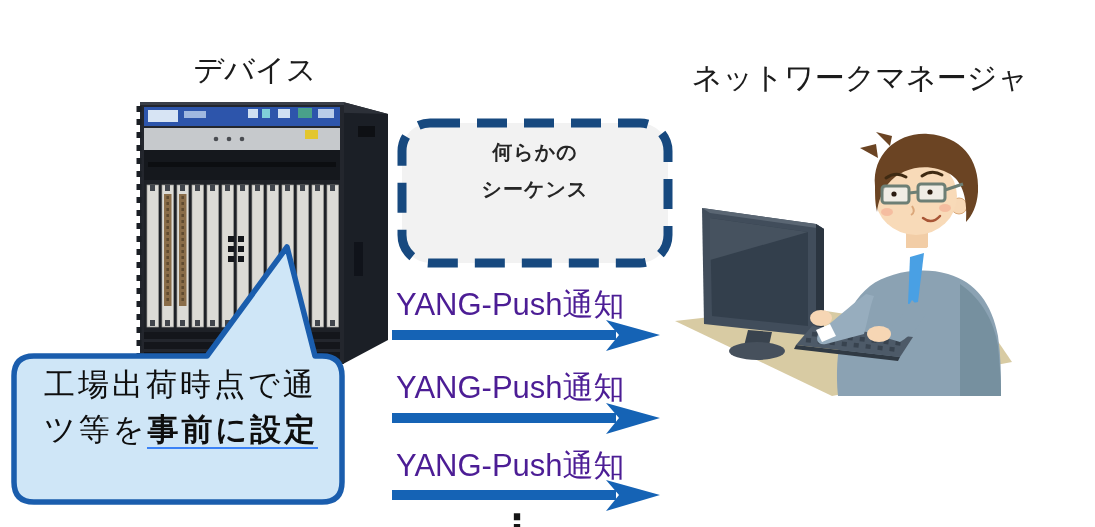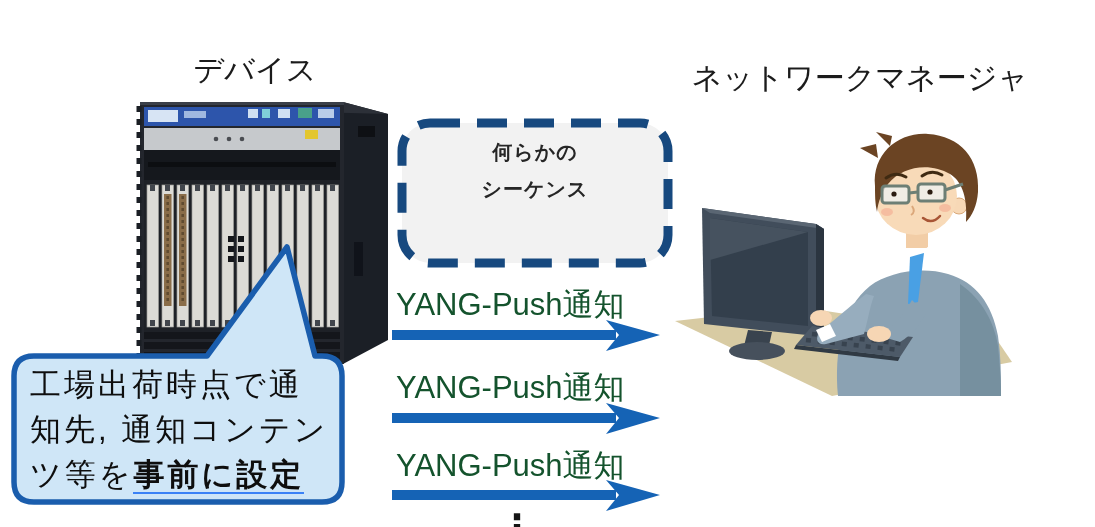--- a/index.html
+++ b/index.html
@@ -15,33 +15,33 @@
   .session-border { left:392px; top:70px; }
   .session-text {
     position:absolute; left:400px; top:90px; width:270px;
     text-align:center; font-weight:bold; font-size:20px; line-height:37px;
     color:#262626; letter-spacing:1px;
   }
   .session-text span { display:block; }
 
   .msg-label {
     position:absolute; left:396px; font-size:31px; line-height:34px;
-    color:#14532d; white-space:nowrap;
+    color:#4c1d95; white-space:nowrap;
   }
   .msg-label.m1 { top:244px; }
   .msg-label.m2 { top:327px; }
   .msg-label.m3 { top:405px; }
   .arrow { position:absolute; left:392px; }
   .arrow.a1 { top:275px; }
   .arrow.a2 { top:358px; }
   .arrow.a3 { top:435px; }
 
   .bubble-shape { left:0; top:190px; }
   .bubble-text {
-    position:absolute; left:30px; top:318px; width:304px;
+    position:absolute; left:44px; top:318px; width:304px;
     font-size:31px; line-height:45px; letter-spacing:3px; color:#0e0e0e;
   }
   .bubble-text .bline { display:block; white-space:nowrap; }
   .emph { font-weight:bold; border-bottom:2px solid #3b82f6; padding-bottom:0px; }
 
   .ellipsis {
     position:absolute; left:499px; top:464px; width:30px; text-align:center;
     font-size:36px; font-weight:bold; color:#151515; line-height:1.1;
   }
 </style>
@@ -204,19 +204,18 @@
   <svg class="arrow a3" width="270" height="33" viewBox="0 0 270 33">
     <rect x="0" y="11" width="224" height="10" fill="#1563b5"></rect>
     <polygon points="214,1 268,16 214,32 227,16" fill="#1563b5"></polygon>
   </svg>
 
   <svg class="abs bubble-shape" width="360" height="285" viewBox="0 0 360 285">
     <path d="M 34 122 H 207 L 287 13 L 315 122 H 322 Q 342 122 342 142 V 248 Q 342 268 322 268 H 34 Q 14 268 14 248 V 142 Q 14 122 34 122 Z" fill="#cfe6f7" stroke="#1a5dad" stroke-width="5.5" stroke-linejoin="round"></path>
   </svg>
   <div class="bubble-text">
     <span class="bline">工場出荷時点で通</span>
-    <span class="bline">知先, 通知コンテン</span>
     <span class="bline"><span>ツ等を</span><span class="emph">事前に設定</span></span>
   </div>
 
   <div class="ellipsis">⋮</div>
 
 </div>
 
 </body></html>

